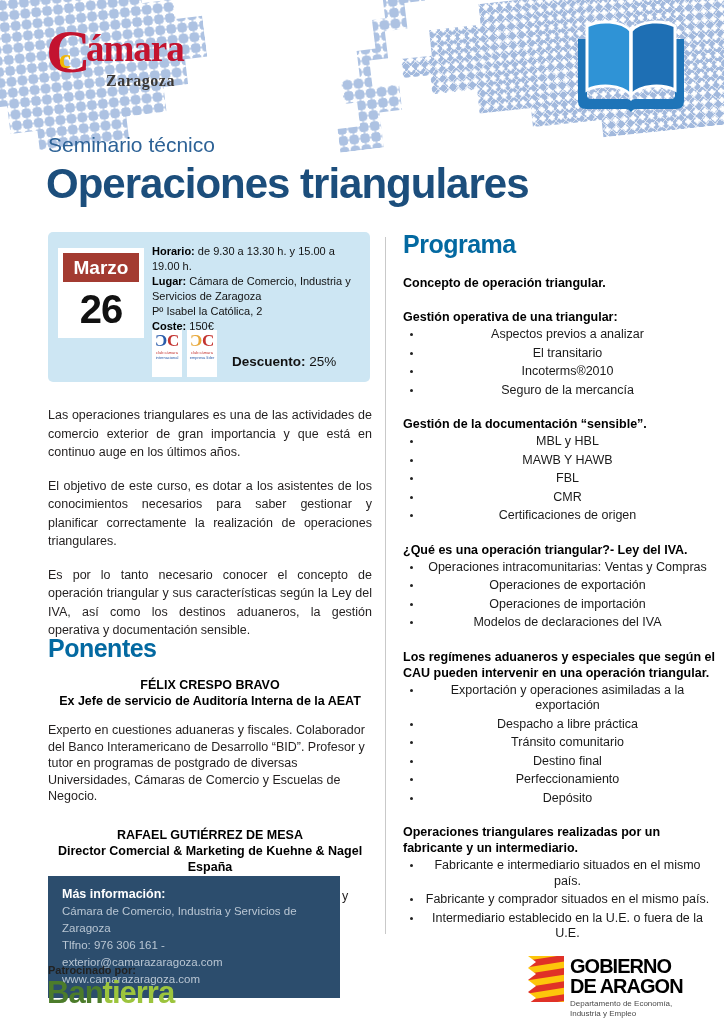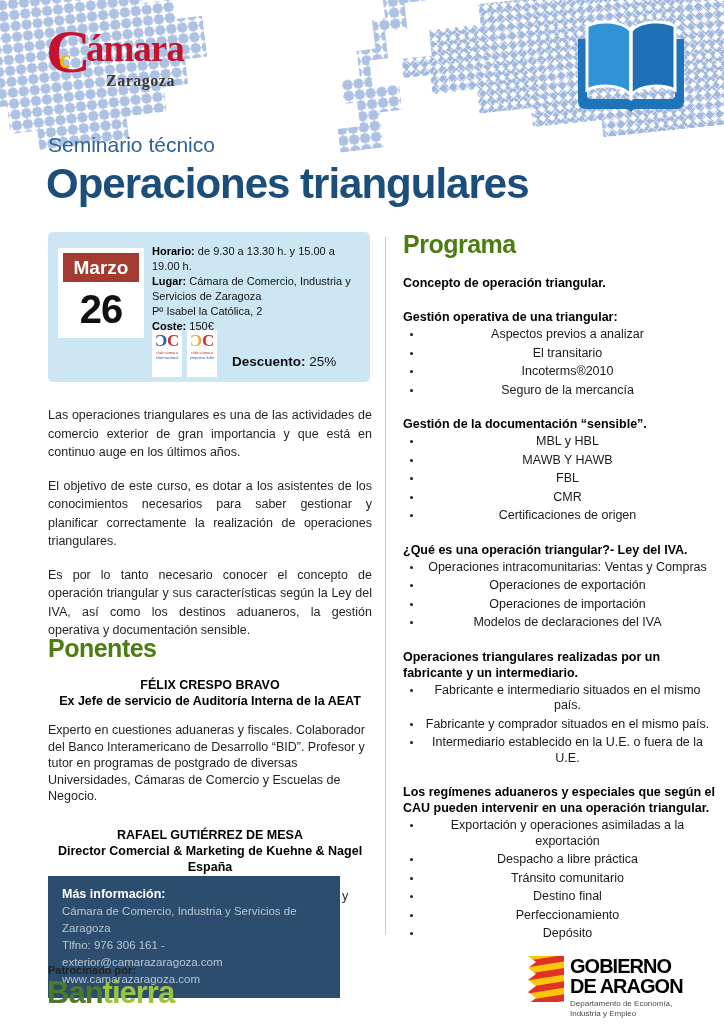--- a/index.html
+++ b/index.html
@@ -48,21 +48,21 @@
   .club-card{width:30px; height:46px; background:#ffffff; margin-right:5px; text-align:center; overflow:hidden; padding-top:1px;}
   .club-glyphs{font-family:"Liberation Serif", serif; font-weight:bold; font-size:17px; line-height:19px; letter-spacing:-3px;}
   .club-glyphs .mirr{display:inline-block; transform:scaleX(-1);}
   .club-card .g-blue{color:#2a5caa;} .club-card .g-yellow{color:#e8a93c;} .club-card .g-red{color:#c43430;}
   .club-caption{font-size:4px; line-height:5px; color:#c43430; padding:0 1px;}
   .club-caption.blue{color:#2a5caa;}
   .discount{margin-left:10px; margin-bottom:8px; font-size:13.5px; color:#121212;}
   
   .intro{position:absolute; left:48px; top:400px; width:324px; font-size:12.5px; line-height:18.5px; text-align:justify;margin-top:6px;}
   .intro p{margin:0 0 15px 0;}
-  .section-heading{font-size:25px; font-weight:bold; color:#4d7c0f; letter-spacing:-.5px;}
+  .section-heading{font-size:25px; font-weight:bold; color:#0369a1; letter-spacing:-.5px;}
   .ponentes{position:absolute; left:48px; top:634px; width:324px;}
   .speaker{margin-top:14px;}
   .speaker .name,.speaker .role{font-weight:bold; font-size:12.5px; line-height:16px; color:#000;text-align:center;}
   .speaker .bio{font-size:12.5px; line-height:16.5px; margin-top:13px;}
   .speaker + .speaker{margin-top:22px;}
   
   .contact-box{position:absolute; left:48px; top:876px; width:264px; background:#2c4d6d; padding:9px 14px 10px 14px;}
   .contact-heading{color:#ffffff; font-weight:bold; font-size:12.5px; line-height:18px;}
   .contact-line{color:#b9c6d3; font-size:11.5px; line-height:17px;}
   .contact-link{color:#b9c6d3; text-decoration:none;}
@@ -199,36 +199,36 @@
         <div class="prog-section">
           <div class="prog-title">¿Qué es una operación triangular?- Ley del IVA.</div>
           <ul class="prog-list">
             <li>Operaciones intracomunitarias: Ventas y Compras</li>
             <li>Operaciones de exportación</li>
             <li>Operaciones de importación</li>
             <li>Modelos de declaraciones del IVA</li>
           </ul>
         </div>
         <div class="prog-section">
-          <div class="prog-title">Operaciones triangulares realizadas por un fabricante y un intermediario.</div>
-          <ul class="prog-list">
-            <li>Fabricante e intermediario situados en el mismo país.</li>
-            <li>Fabricante y comprador situados en el mismo país.</li>
-            <li>Intermediario establecido en la U.E. o fuera de la U.E.</li>
-          </ul>
-        </div>
-        <div class="prog-section">
           <div class="prog-title">Los regímenes aduaneros y especiales que según el CAU pueden intervenir en una operación triangular.</div>
           <ul class="prog-list">
             <li>Exportación y operaciones asimiladas a la exportación</li>
             <li>Despacho a libre práctica</li>
             <li>Tránsito comunitario</li>
             <li>Destino final</li>
             <li>Perfeccionamiento</li>
             <li>Depósito</li>
+          </ul>
+        </div>
+        <div class="prog-section">
+          <div class="prog-title">Operaciones triangulares realizadas por un fabricante y un intermediario.</div>
+          <ul class="prog-list">
+            <li>Fabricante e intermediario situados en el mismo país.</li>
+            <li>Fabricante y comprador situados en el mismo país.</li>
+            <li>Intermediario establecido en la U.E. o fuera de la U.E.</li>
           </ul>
         </div>
       </div>
   </div>
 
   <div class="gobierno">
     <div class="flag">
       <svg viewBox="0 0 36 46" width="36" height="46" aria-hidden="true">
         <defs>
             <clipPath id="fc">

